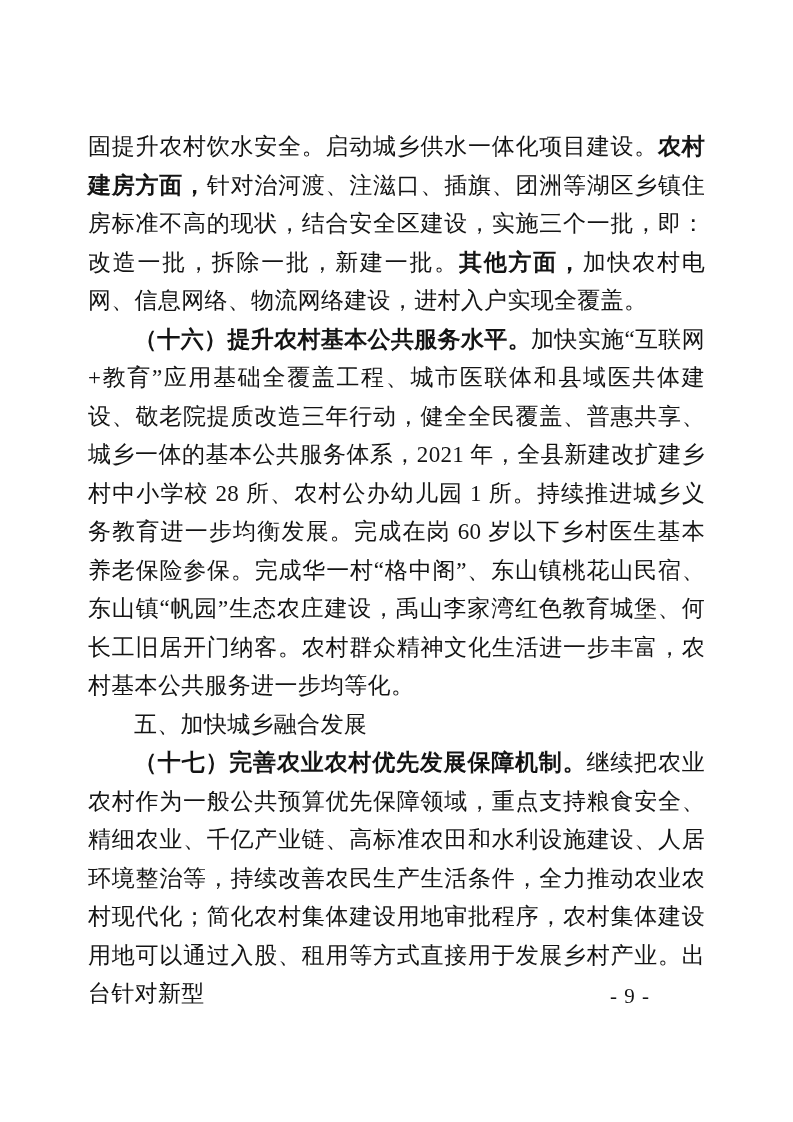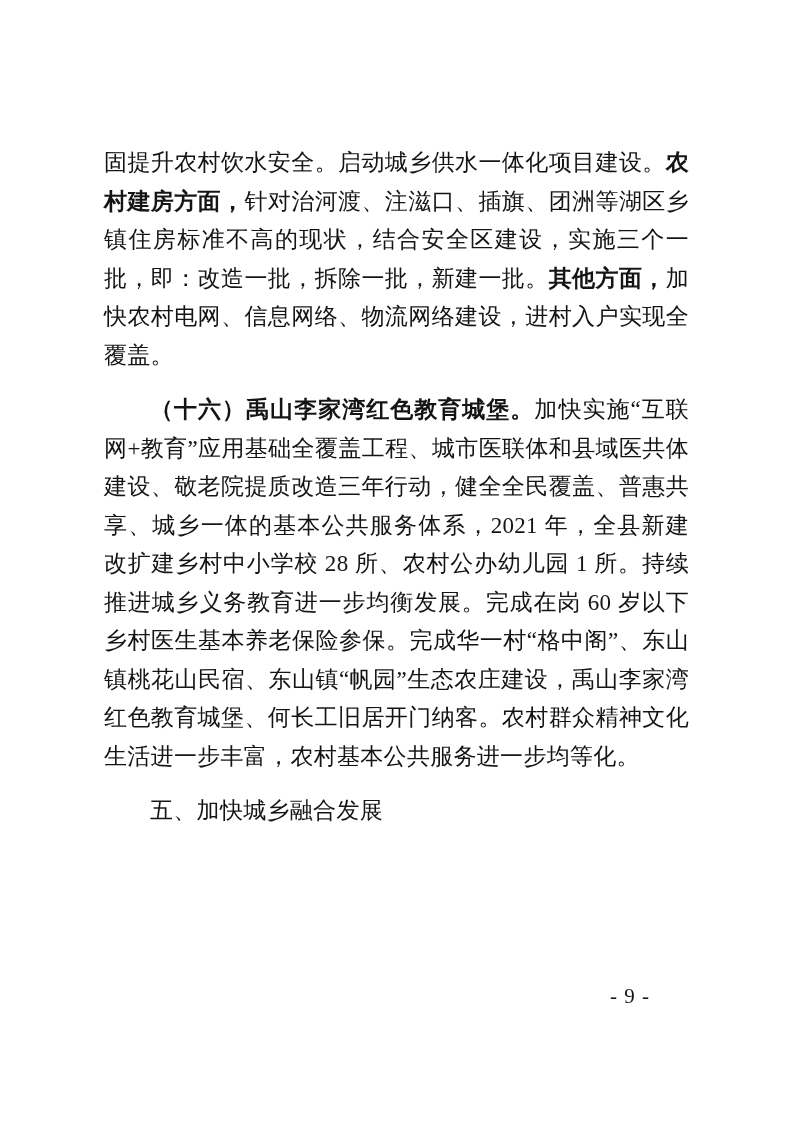--- a/index.html
+++ b/index.html
@@ -21,21 +21,21 @@
     left: 88px;
     top: 128px;
     width: 617px;
     font-size: 23px;
     line-height: 38.5px;
     text-align: justify;
     text-justify: inter-character;
     letter-spacing: 0.3px;
   }
   .para {
-    margin: 16px;
+    margin: 0;
     padding: 0;
   }
   .para.indent {
     text-indent: 46px;
   }
   .bold {
     font-weight: 700;
   }
   .heading {
     font-weight: 400;
@@ -52,21 +52,22 @@
   }
 </style>
 </head>
 <body>
 
 <div class="page">
   <div class="content">
 
     <p class="para"><span>固提升农村饮水安全。启动城乡供水一体化项目建设。</span><span class="bold">农村建房方面，</span><span>针对治河渡、注滋口、插旗、团洲等湖区乡镇住房标准不高的现状，结合安全区建设，实施三个一批，即：改造一批，拆除一批，新建一批。</span><span class="bold">其他方面，</span><span>加快农村电网、信息网络、物流网络建设，进村入户实现全覆盖。</span></p>
 
-    <p class="para indent"><span class="bold">（十六）禹山李家湾红色教育城堡。</span><span>加快实施“互联网+教育”应用基础全覆盖工程、城市医联体和县域医共体建设、敬老院提质改造三年行动，健全全民覆盖、普惠共享、城乡一体的基本公共服务体系，2021 年，全县新建改扩建乡村中小学校 28 所、农村公办幼儿园 1 所。持续推进城乡义务教育进一步均衡发展。完成在岗 60 岁以下乡村医生基本养老保险参保。完成华一村“格中阁”、东山镇桃花山民宿、东山镇“帆园”生态农庄建设，禹山李家湾红色教育城堡、何长工旧居开门纳客。农村群众精神文化生活进一步丰富，农村基本公共服务进一步均等化。</span></p>
+    <p class="para indent"><span class="bold">（十六）提升农村基本公共服务水平。</span><span>加快实施“互联网+教育”应用基础全覆盖工程、城市医联体和县域医共体建设、敬老院提质改造三年行动，健全全民覆盖、普惠共享、城乡一体的基本公共服务体系，2021 年，全县新建改扩建乡村中小学校 28 所、农村公办幼儿园 1 所。持续推进城乡义务教育进一步均衡发展。完成在岗 60 岁以下乡村医生基本养老保险参保。完成华一村“格中阁”、东山镇桃花山民宿、东山镇“帆园”生态农庄建设，禹山李家湾红色教育城堡、何长工旧居开门纳客。农村群众精神文化生活进一步丰富，农村基本公共服务进一步均等化。</span></p>
 
     <p class="para indent heading"><span>五、加快城乡融合发展</span></p>
 
+    <p class="para indent"><span class="bold">（十七）完善农业农村优先发展保障机制。</span><span>继续把农业农村作为一般公共预算优先保障领域，重点支持粮食安全、精细农业、千亿产业链、高标准农田和水利设施建设、人居环境整治等，持续改善农民生产生活条件，全力推动农业农村现代化；简化农村集体建设用地审批程序，农村集体建设用地可以通过入股、租用等方式直接用于发展乡村产业。出台针对新型</span></p>
 
   </div>
 
   <div class="page-number">- 9 -</div>
 </div>
 
 </body></html>

